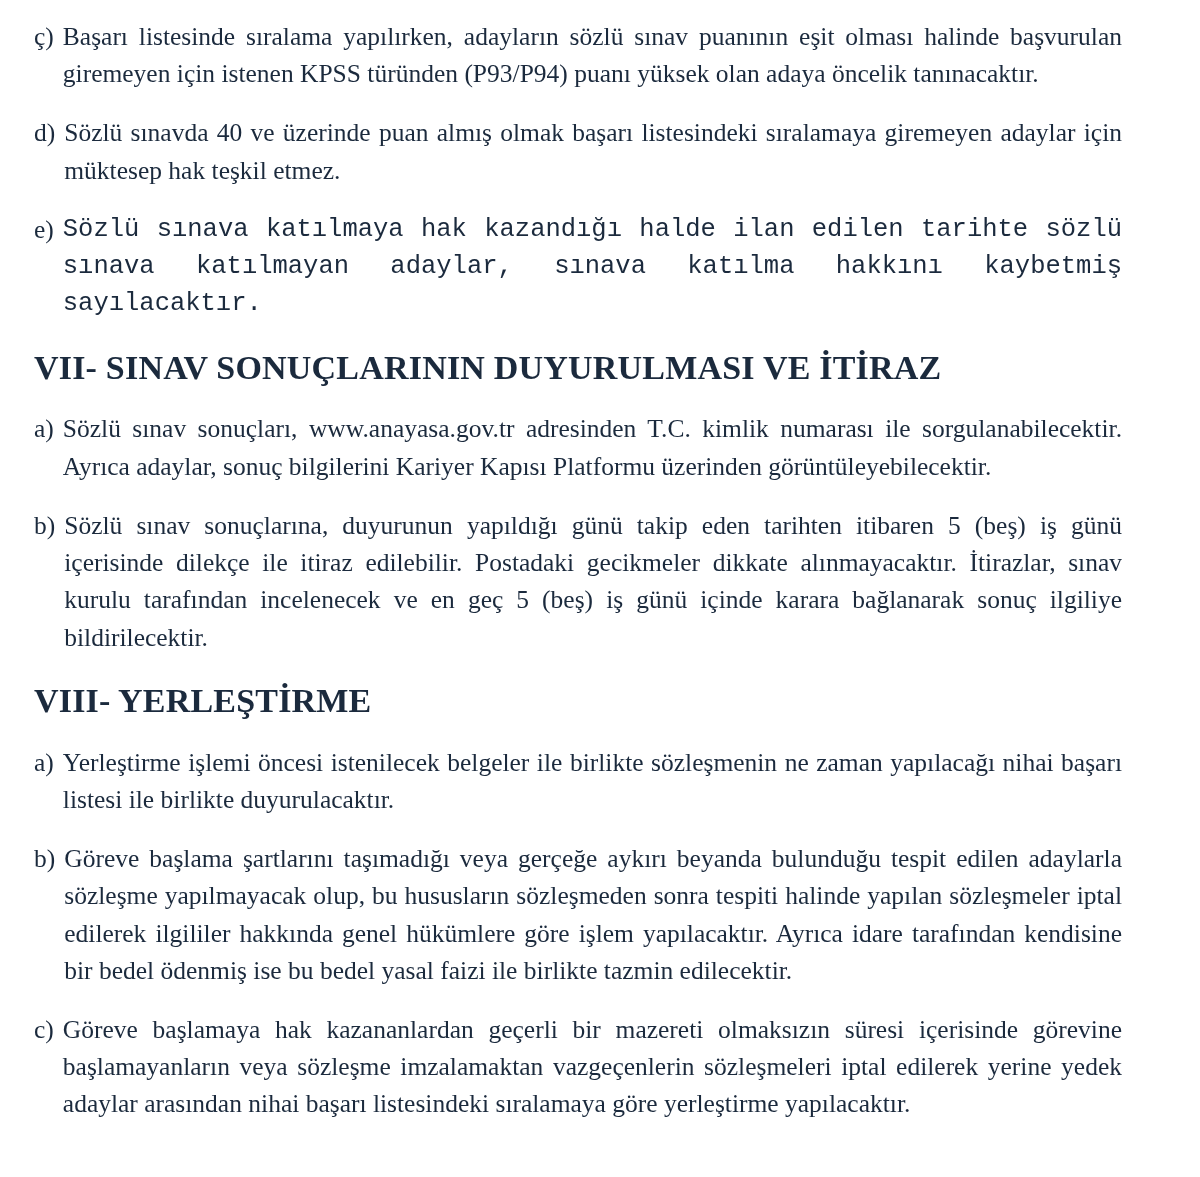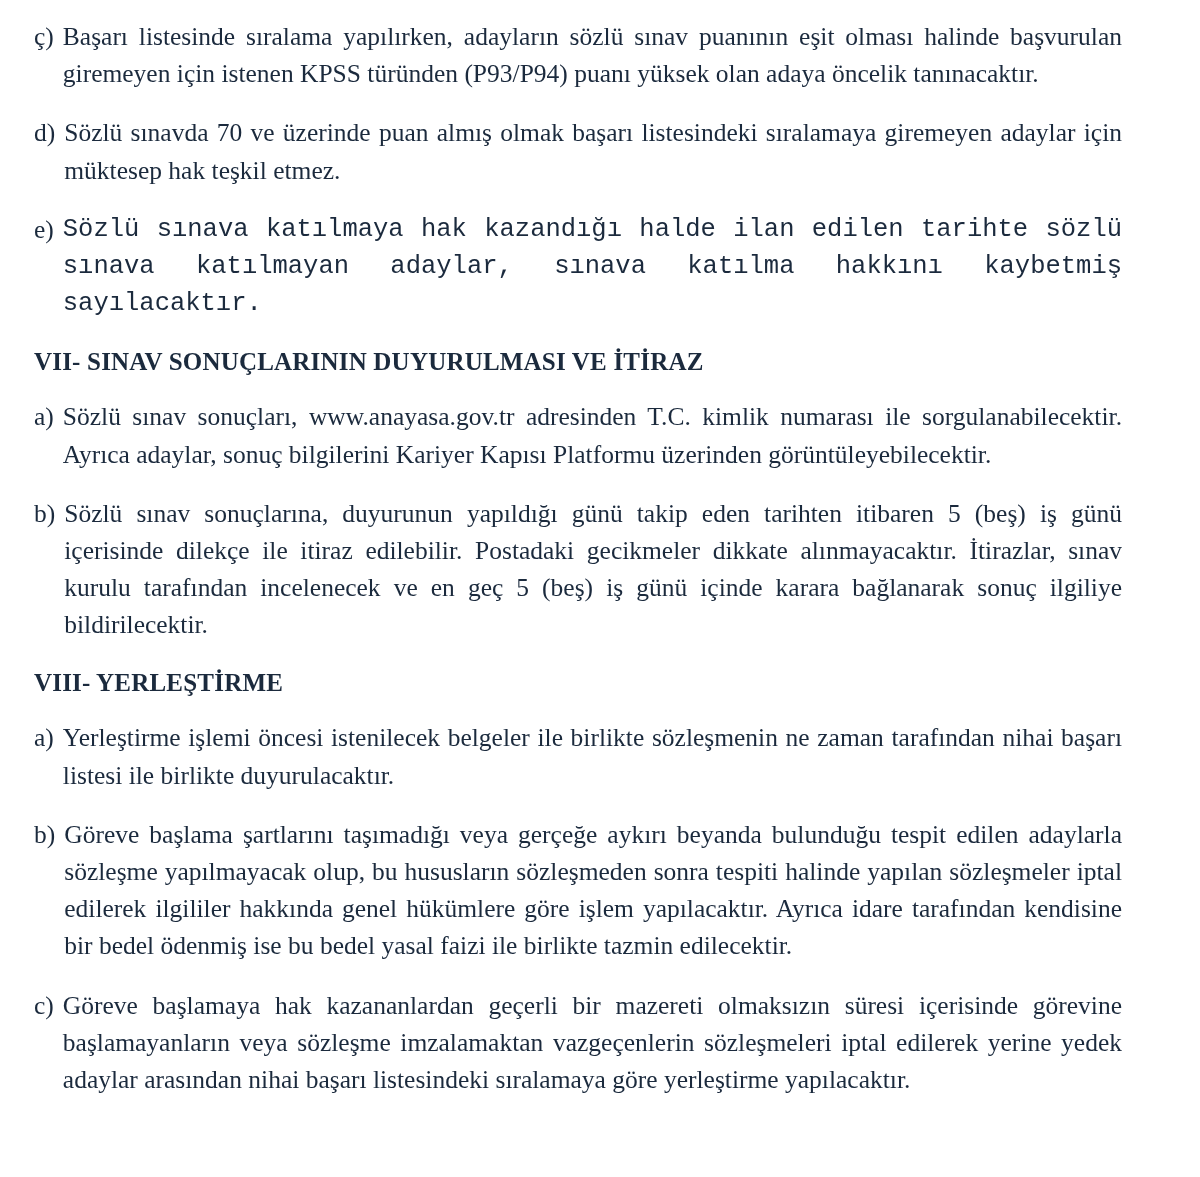--- a/index.html
+++ b/index.html
@@ -37,42 +37,42 @@
   .body-text {
     flex: 1 1 auto;
     text-align: justify;
     text-justify: inter-word;
   }
   .body-text.last-tight {
     text-align-last: left;
     font-family: Liberation Mono, monospace;
   }
   .heading {
-    font-size: 25px;
+    font-size: 34px;
     font-weight: bold;
     letter-spacing: 0.2px;
     margin: 2px 0 20px 0;
     line-height: 1.35;
   }
   .heading.spaced-top {
   }
 </style>
 </head>
 <body>
 
 <div class="page">
 
   <div class="para">
     <span class="marker">ç)</span>
     <span class="body-text">Başarı listesinde sıralama yapılırken, adayların sözlü sınav puanının eşit olması halinde başvurulan giremeyen için istenen KPSS türünden (P93/P94) puanı yüksek olan adaya öncelik tanınacaktır.</span>
   </div>
 
   <div class="para">
     <span class="marker">d)</span>
-    <span class="body-text">Sözlü sınavda 70 ve üzerinde puan almış olmak başarı listesindeki sıralamaya giremeyen adaylar için müktesep hak teşkil etmez.</span>
+    <span class="body-text">Sözlü sınavda 40 ve üzerinde puan almış olmak başarı listesindeki sıralamaya giremeyen adaylar için müktesep hak teşkil etmez.</span>
   </div>
 
   <div class="para">
     <span class="marker">e)</span>
     <span class="body-text last-tight">Sözlü sınava katılmaya hak kazandığı halde ilan edilen tarihte sözlü sınava katılmayan adaylar, sınava katılma hakkını kaybetmiş sayılacaktır.</span>
   </div>
 
   <div class="heading">VII- SINAV SONUÇLARININ DUYURULMASI VE İTİRAZ</div>
 
   <div class="para">
@@ -82,21 +82,21 @@
 
   <div class="para">
     <span class="marker">b)</span>
     <span class="body-text">Sözlü sınav sonuçlarına, duyurunun yapıldığı günü takip eden tarihten itibaren 5 (beş) iş günü içerisinde dilekçe ile itiraz edilebilir. Postadaki gecikmeler dikkate alınmayacaktır. İtirazlar, sınav kurulu tarafından incelenecek ve en geç 5 (beş) iş günü içinde karara bağlanarak sonuç ilgiliye bildirilecektir.</span>
   </div>
 
   <div class="heading spaced-top">VIII- YERLEŞTİRME</div>
 
   <div class="para">
     <span class="marker">a)</span>
-    <span class="body-text">Yerleştirme işlemi öncesi istenilecek belgeler ile birlikte sözleşmenin ne zaman tarafından nihai başarı listesi ile birlikte duyurulacaktır.</span>
+    <span class="body-text">Yerleştirme işlemi öncesi istenilecek belgeler ile birlikte sözleşmenin ne zaman yapılacağı nihai başarı listesi ile birlikte duyurulacaktır.</span>
   </div>
 
   <div class="para">
     <span class="marker">b)</span>
     <span class="body-text">Göreve başlama şartlarını taşımadığı veya gerçeğe aykırı beyanda bulunduğu tespit edilen adaylarla sözleşme yapılmayacak olup, bu hususların sözleşmeden sonra tespiti halinde yapılan sözleşmeler iptal edilerek ilgililer hakkında genel hükümlere göre işlem yapılacaktır. Ayrıca idare tarafından kendisine bir bedel ödenmiş ise bu bedel yasal faizi ile birlikte tazmin edilecektir.</span>
   </div>
 
   <div class="para">
     <span class="marker">c)</span>
     <span class="body-text">Göreve başlamaya hak kazananlardan geçerli bir mazereti olmaksızın süresi içerisinde görevine başlamayanların veya sözleşme imzalamaktan vazgeçenlerin sözleşmeleri iptal edilerek yerine yedek adaylar arasından nihai başarı listesindeki sıralamaya göre yerleştirme yapılacaktır.</span>

